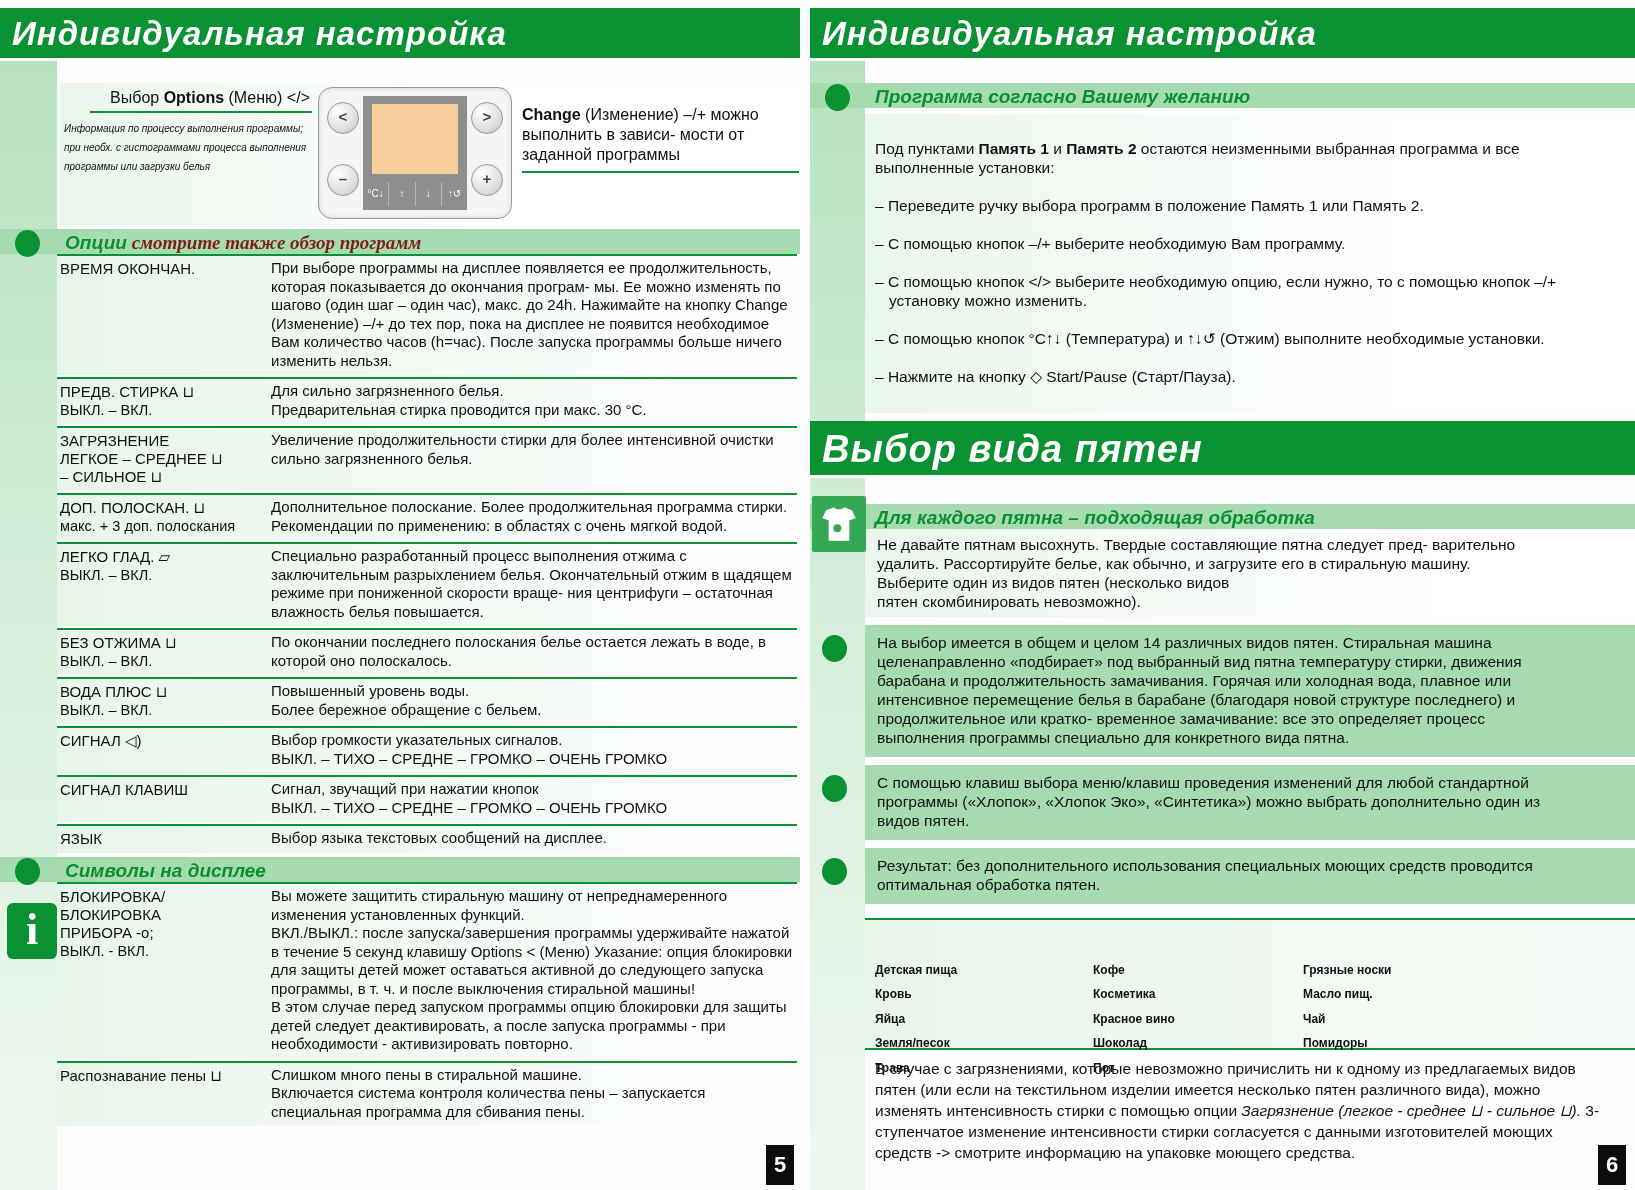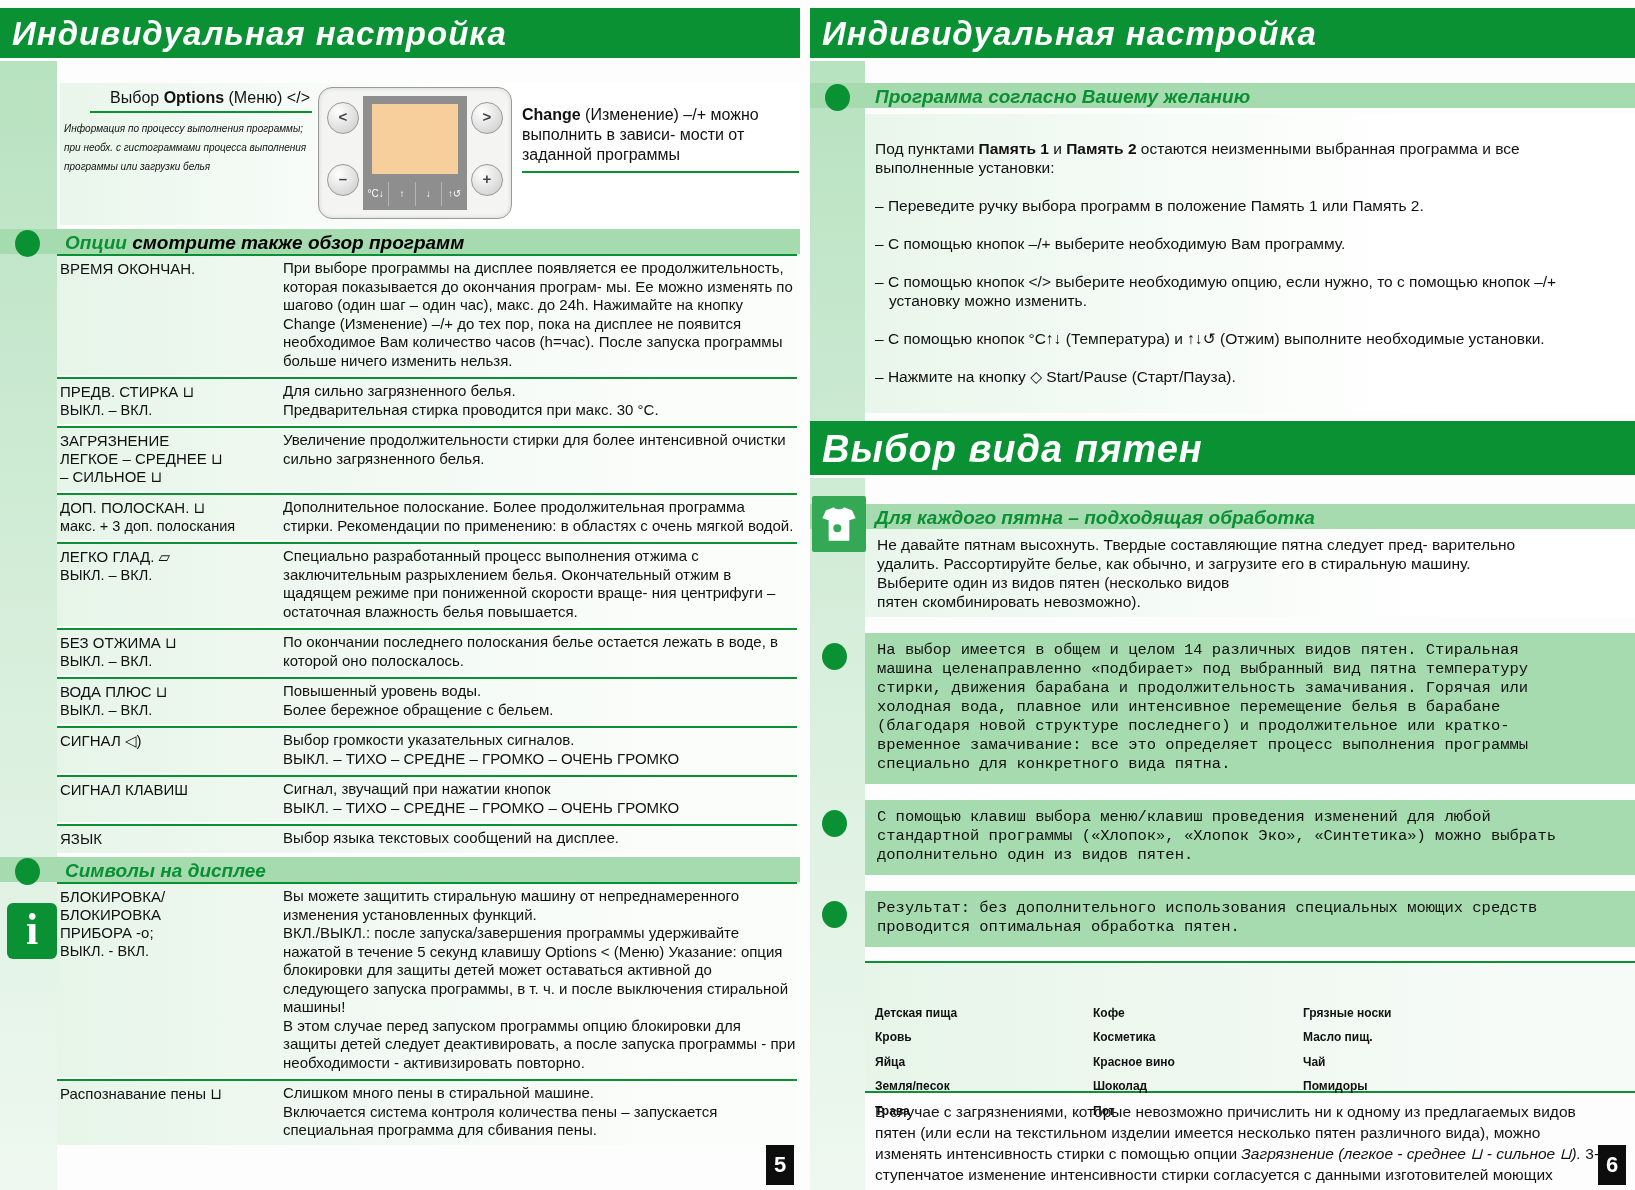--- a/index.html
+++ b/index.html
@@ -17,21 +17,21 @@
   
   .titlebar{position:relative;background:#0a9134;color:#fff;font-weight:bold;font-style:italic;
             font-size:33px;line-height:46px;padding:3px 0 1px 12px;margin-top:8px;
             border-bottom:3px solid #ffffff;letter-spacing:1px;white-space:nowrap;}
   .titlebar.big{font-size:38px;line-height:50px;}
 
   
   .band{position:relative;background:#a6dbb0;height:25px;margin-top:4px;}
   .band .dot{position:absolute;left:15px;top:1px;}
   .band-text{margin-left:65px;font-size:19px;line-height:27px;font-style:italic;font-weight:bold;color:#0a8f33;white-space:nowrap;}
-  .band-text .rest{color:#000000;font-weight:bold;}
+  .band-text .rest{color:#7f1d1d;font-weight:bold;font-family:Liberation Serif, serif;}
   .dot{width:25px;height:27px;border-radius:50%;background:#0a9134;}
 
   
   .intro{position:relative;height:142px;margin-left:60px;
          background:linear-gradient(90deg,#e9f6eb 0%,#ffffff 55%);}
   .sel-label{position:absolute;left:0;top:6px;width:250px;text-align:right;font-size:16px;}
   .sel-rule{position:absolute;left:30px;top:28px;width:222px;height:2px;background:#0a9134;}
   .info-text{position:absolute;left:4px;top:36px;width:252px;font-size:10px;line-height:19px;font-style:italic;}
   .change-block{position:absolute;left:462px;top:22px;width:277px;font-size:16px;line-height:20px;
                 border-bottom:2px solid #0a9134;padding-bottom:6px;}
@@ -46,29 +46,29 @@
   .key:first-child{border-left:none;}
   .rbtn{position:absolute;width:30px;height:30px;border-radius:50%;
         background:radial-gradient(circle at 35% 30%,#ffffff,#d9d9d9 70%,#bdbdbd);
         border:1px solid #9a9a9a;text-align:center;line-height:28px;font-size:15px;font-weight:bold;color:#444;}
   .rbtn.bl{left:8px;top:14px;} .rbtn.bl2{left:8px;top:76px;}
   .rbtn.br{right:8px;top:14px;} .rbtn.br2{right:8px;top:76px;}
 
   
   .opt-table{margin-left:57px;margin-right:3px;}
   .row{display:flex;border-top:2px solid #0a9134;background:linear-gradient(90deg,#e7f5e9 0%,#fbfdfb 85%);
-       padding:3px 0 5px;gap:12px;}
+       padding:3px 0 5px;}
   .row + .row{margin-top:2px;}
   .term{flex:0 0 203px;font-size:15px;line-height:18px;padding:1px 4px 0 3px;white-space:pre-line;}
   .sub{display:block;font-size:14.5px;}
   .desc{flex:1;font-size:15px;line-height:18.5px;padding-left:4px;white-space:pre-line;}
   .para{font-size:15.5px;line-height:19px;white-space:pre-line;}
   .p1{margin:6px 0 0 55px;padding:6px 14px 8px 10px;background:linear-gradient(90deg,#e9f6eb 0%,#ffffff 70%);}
   .dash-item{padding-left:14px;text-indent:-14px;}
-  .boxwrap{position:relative;margin-top:16px;font-family:Liberation Mono, monospace;}
+  .boxwrap{position:relative;margin-top:8px;}
   .boxwrap .dot{position:absolute;left:12px;top:10px;}
   .greenbox{margin-left:55px;background:#a6dbb0;padding:8px 70px 10px 12px;}
   .intro2{margin-left:55px;padding:6px 90px 6px 12px;background:linear-gradient(90deg,#e9f6eb 0%,#ffffff 75%);}
 
   .stains{margin-left:55px;margin-top:14px;border-top:2px solid #0a9134;border-bottom:2px solid #0a9134;
           background:linear-gradient(90deg,#e7f5e9 0%,#f7fbf7 90%);position:relative;height:128px;}
   .stain-col{position:absolute;top:6px;font-size:12px;font-weight:bold;line-height:24.5px;margin-top:32px;}
   .stain-col div{white-space:nowrap;}
   .sc0{left:10px;} .sc1{left:228px;} .sc2{left:438px;}
 

